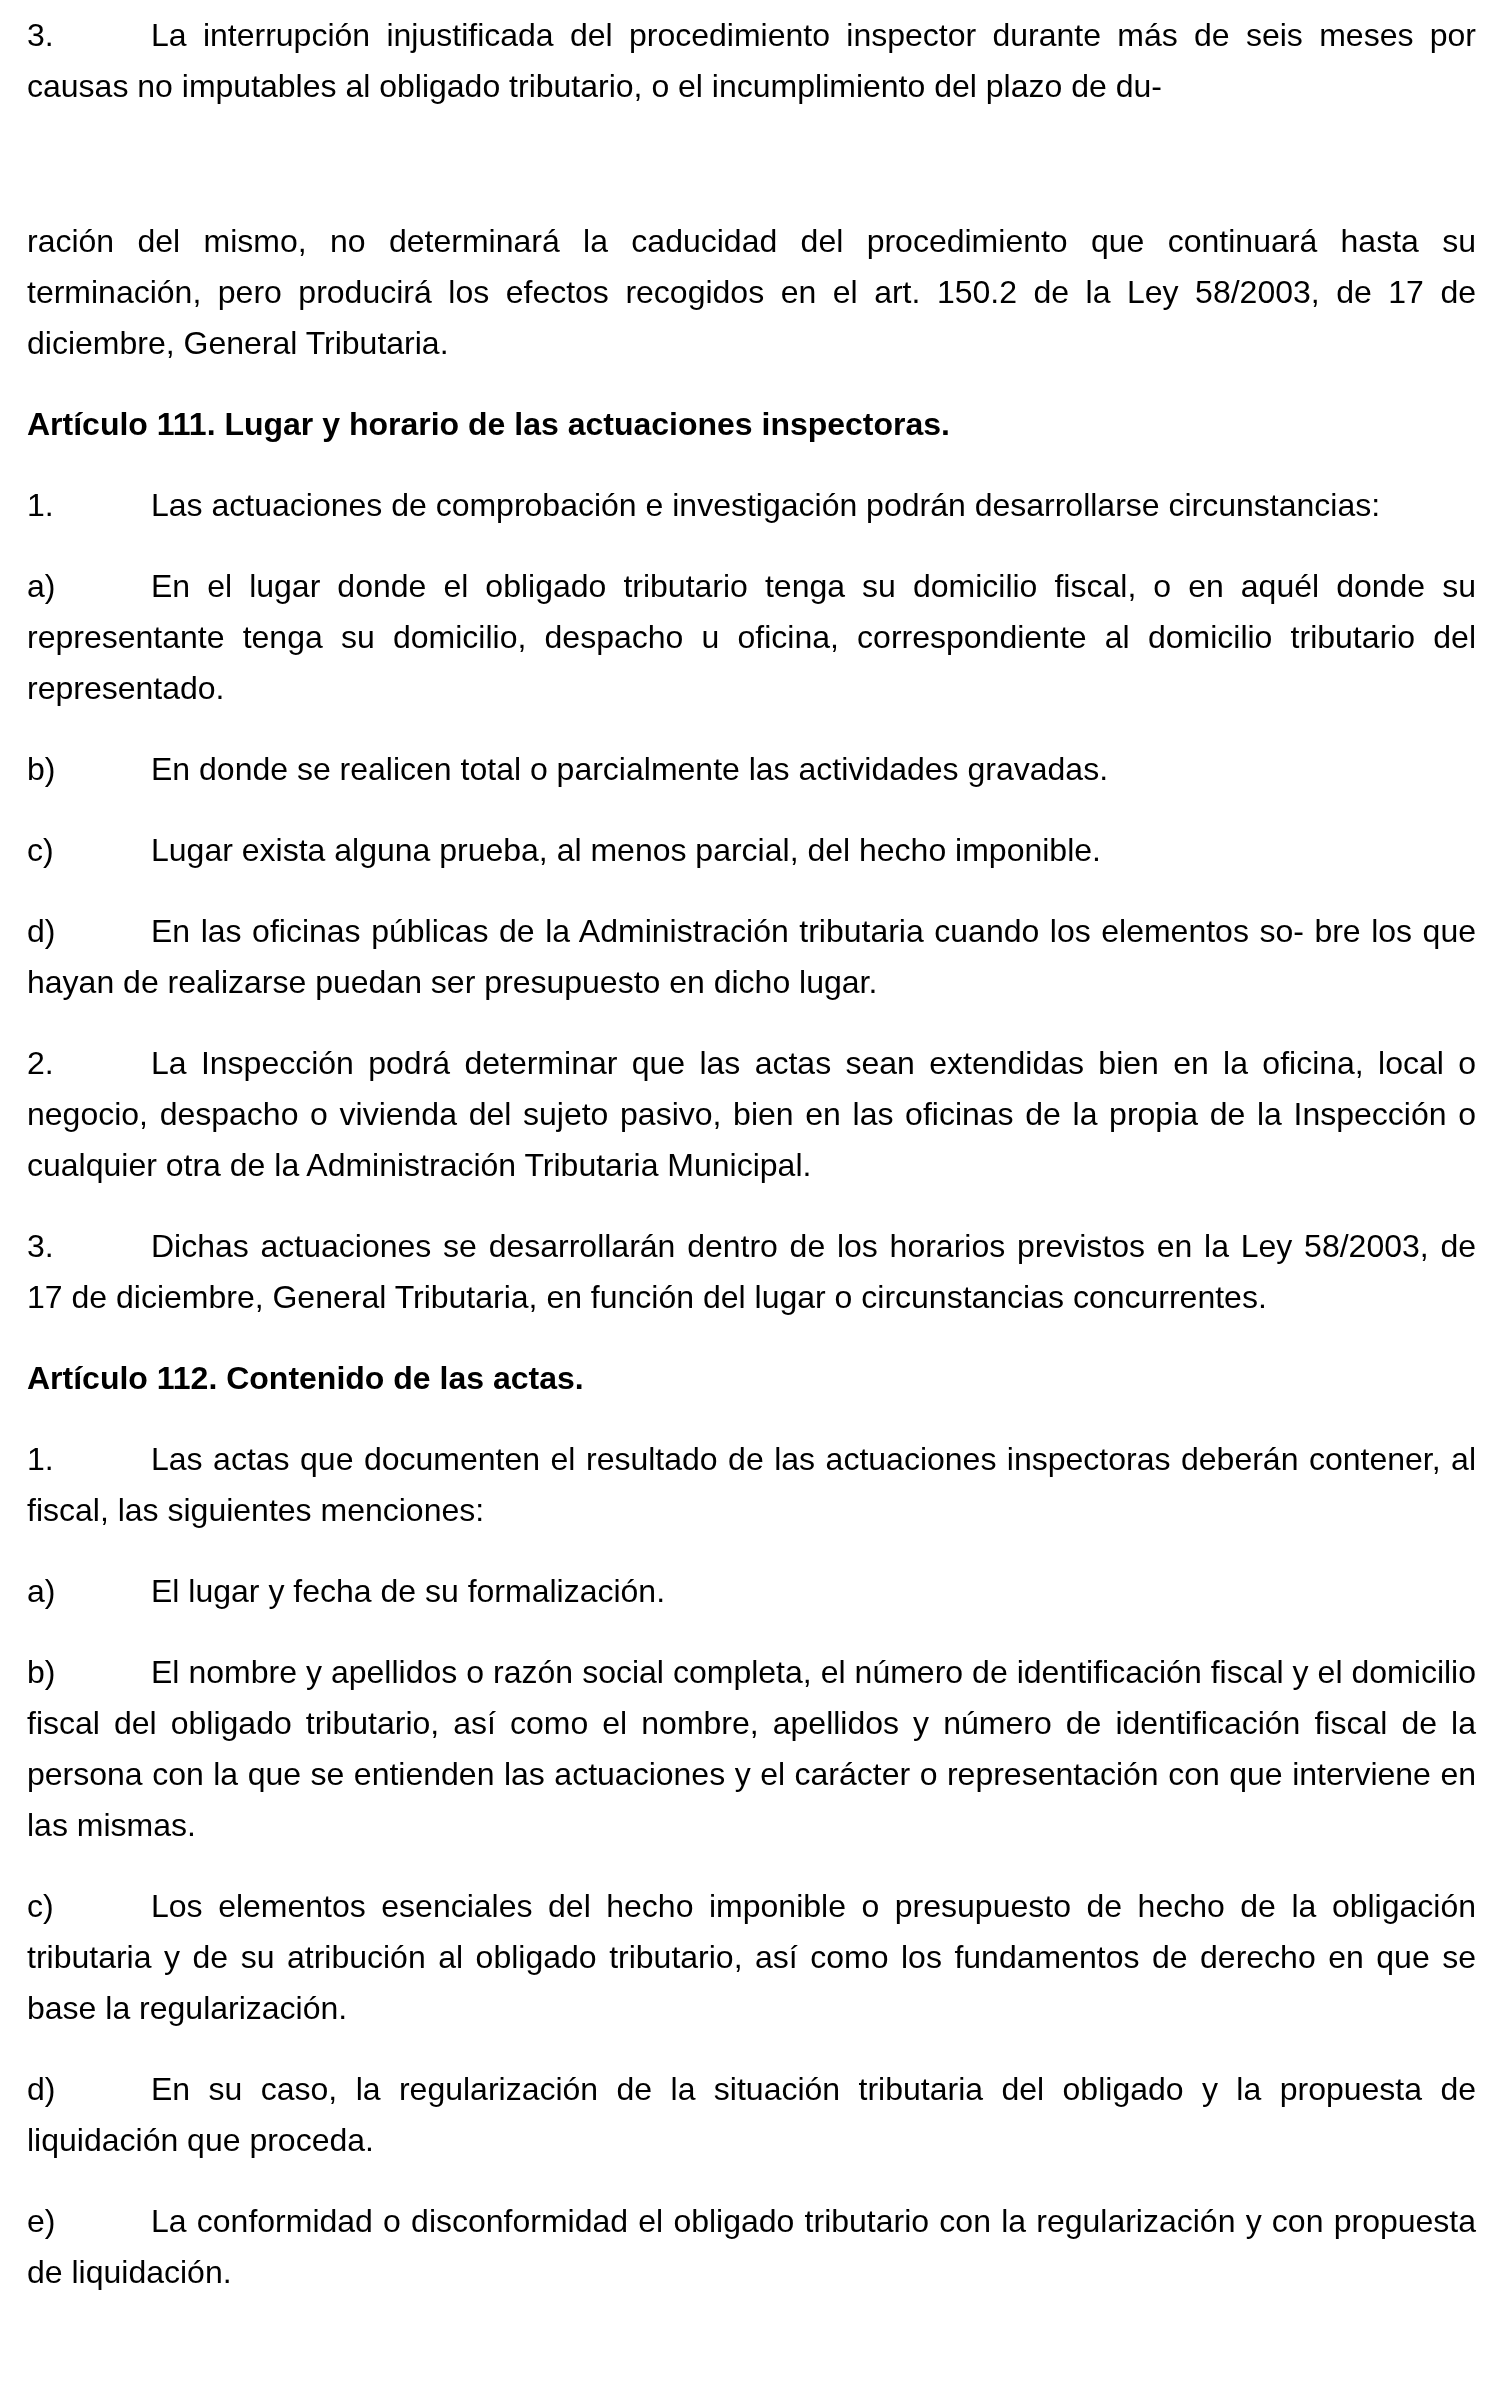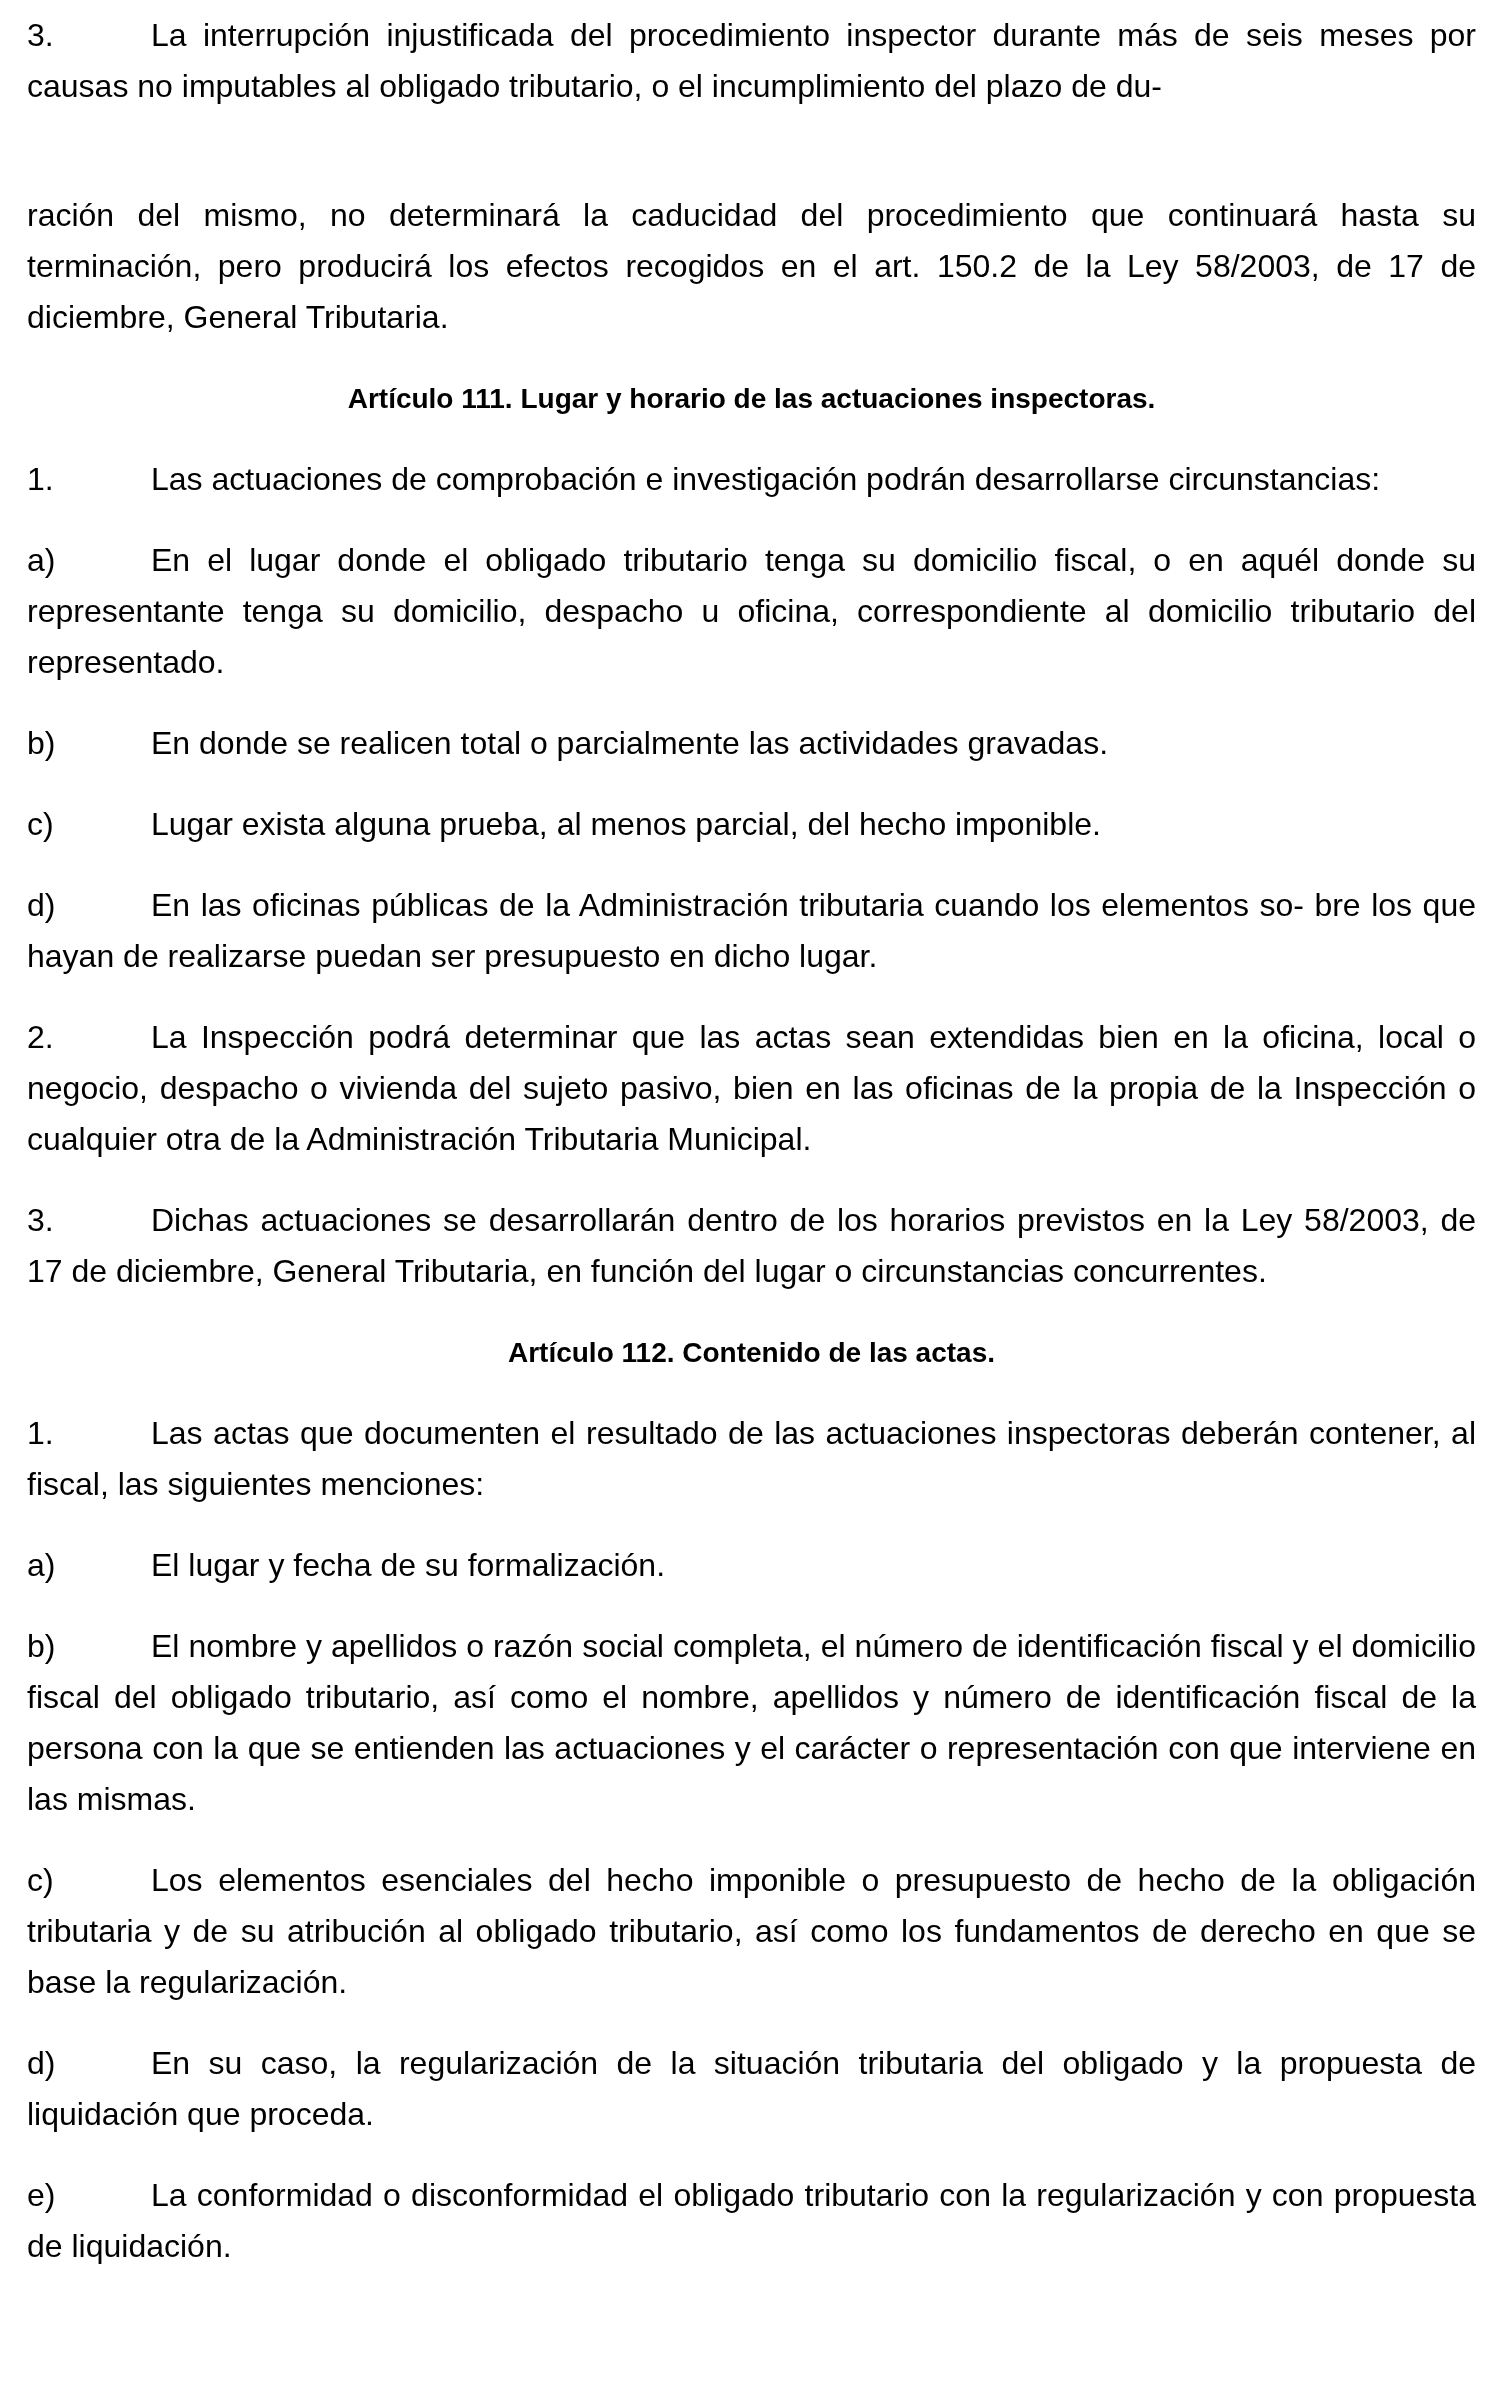--- a/index.html
+++ b/index.html
@@ -13,28 +13,28 @@
     font-family: "Liberation Sans", sans-serif;
     font-size: 32px;
     line-height: 51px;
     overflow: hidden;
   }
   .para {
     margin: 0 0 30px 0;
     text-align: justify;
   }
   .para.gap-after {
-    margin-bottom: 78px;
+    margin-bottom: 104px;
   }
   .heading {
     margin: 0 0 30px 0;
     font-weight: bold;
-    font-size: 28px;
+    font-size: 32px;
     line-height: 51px;
-    text-align: center;
+    text-align: left;
   }
   .label {
     display: inline-block;
     width: 124px;
   }
 </style>
 </head>
 <body style="background: rgb(255, 255, 255); color: rgb(0, 0, 0);">
 
 <p class="para gap-after"><span class="label">3.</span><span>La interrupción injustificada del procedimiento inspector durante más de seis meses por causas no imputables al obligado tributario, o el incumplimiento del plazo de du-</span></p>

